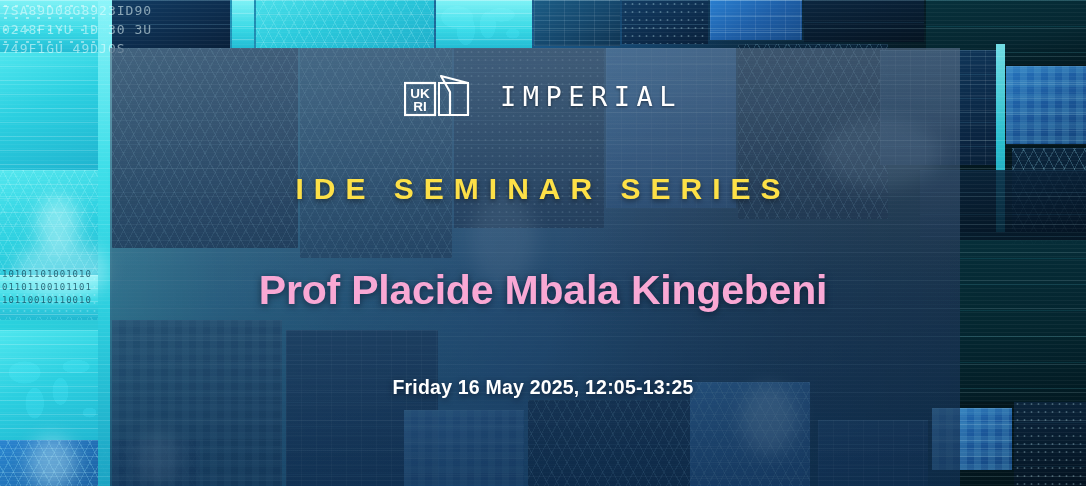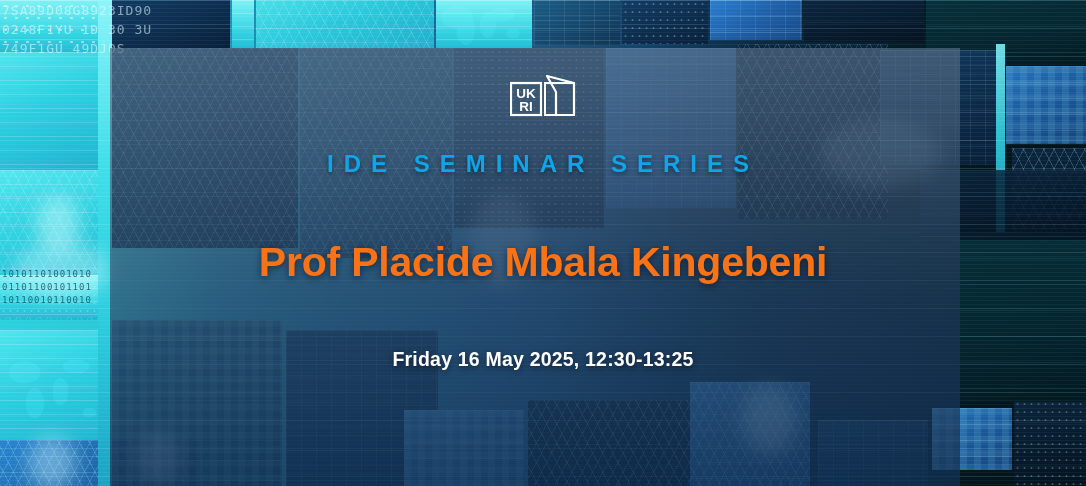--- a/index.html
+++ b/index.html
@@ -212,32 +212,32 @@
     color:#ffffff;
     font-family:"DejaVu Sans Mono", monospace;
     font-size:27px;
     font-weight:400;
     letter-spacing:6.5px;
     text-shadow:0 1px 3px rgba(0,0,0,.45);
   }
 
   
   .series-title {
-    margin-top:32px;
-    color:#0ea5e9;
-    font-size:24px;
+    margin-top:54px;
+    color:#fde047;
+    font-size:30px;
     font-weight:bold;
     letter-spacing:10px;
     text-shadow:0 2px 5px rgba(0,0,0,.45);
   }
 
   
   .speaker {
     margin-top:61px;
-    color:#f97316;
+    color:#f9a8d4;
     font-size:41px;
     font-weight:bold;
     letter-spacing:-0.2px;
     text-shadow:0 2px 7px rgba(0,10,25,.55);
   }
 
   
   .datetime {
     margin-top:62px;
     color:#ffffff;
@@ -332,22 +332,23 @@
         <svg class="ukri-mark" width="66" height="44" viewBox="0 0 66 44">
           <rect x="1" y="9" width="30" height="32" fill="none" stroke="#ffffff" stroke-width="2.2"></rect>
           <text x="16" y="24" fill="#ffffff" font-family="'Liberation Sans', sans-serif" font-size="13.5" font-weight="bold" text-anchor="middle">UK</text>
           <text x="16" y="37" fill="#ffffff" font-family="'Liberation Sans', sans-serif" font-size="13.5" font-weight="bold" text-anchor="middle">RI</text>
           <path d="M35 9 L64 9 L64 41 L35 41 Z" fill="none" stroke="#ffffff" stroke-width="2"></path>
           <path d="M37 2 L64 9 L64 41 L46 41 L46 18 Z" fill="none" stroke="#ffffff" stroke-width="2.2" stroke-linejoin="round"></path>
         </svg>
 
       </div>
 
+      <div class="imperial">IMPERIAL</div>
     </div>
 
     <div class="series-title">IDE SEMINAR SERIES</div>
 
     <div class="speaker">Prof Placide Mbala Kingebeni</div>
 
-    <div class="datetime">Friday 16 May 2025, 12:30-13:25</div>
+    <div class="datetime">Friday 16 May 2025, 12:05-13:25</div>
 
   </div>
 </div>
 
 </body></html>

